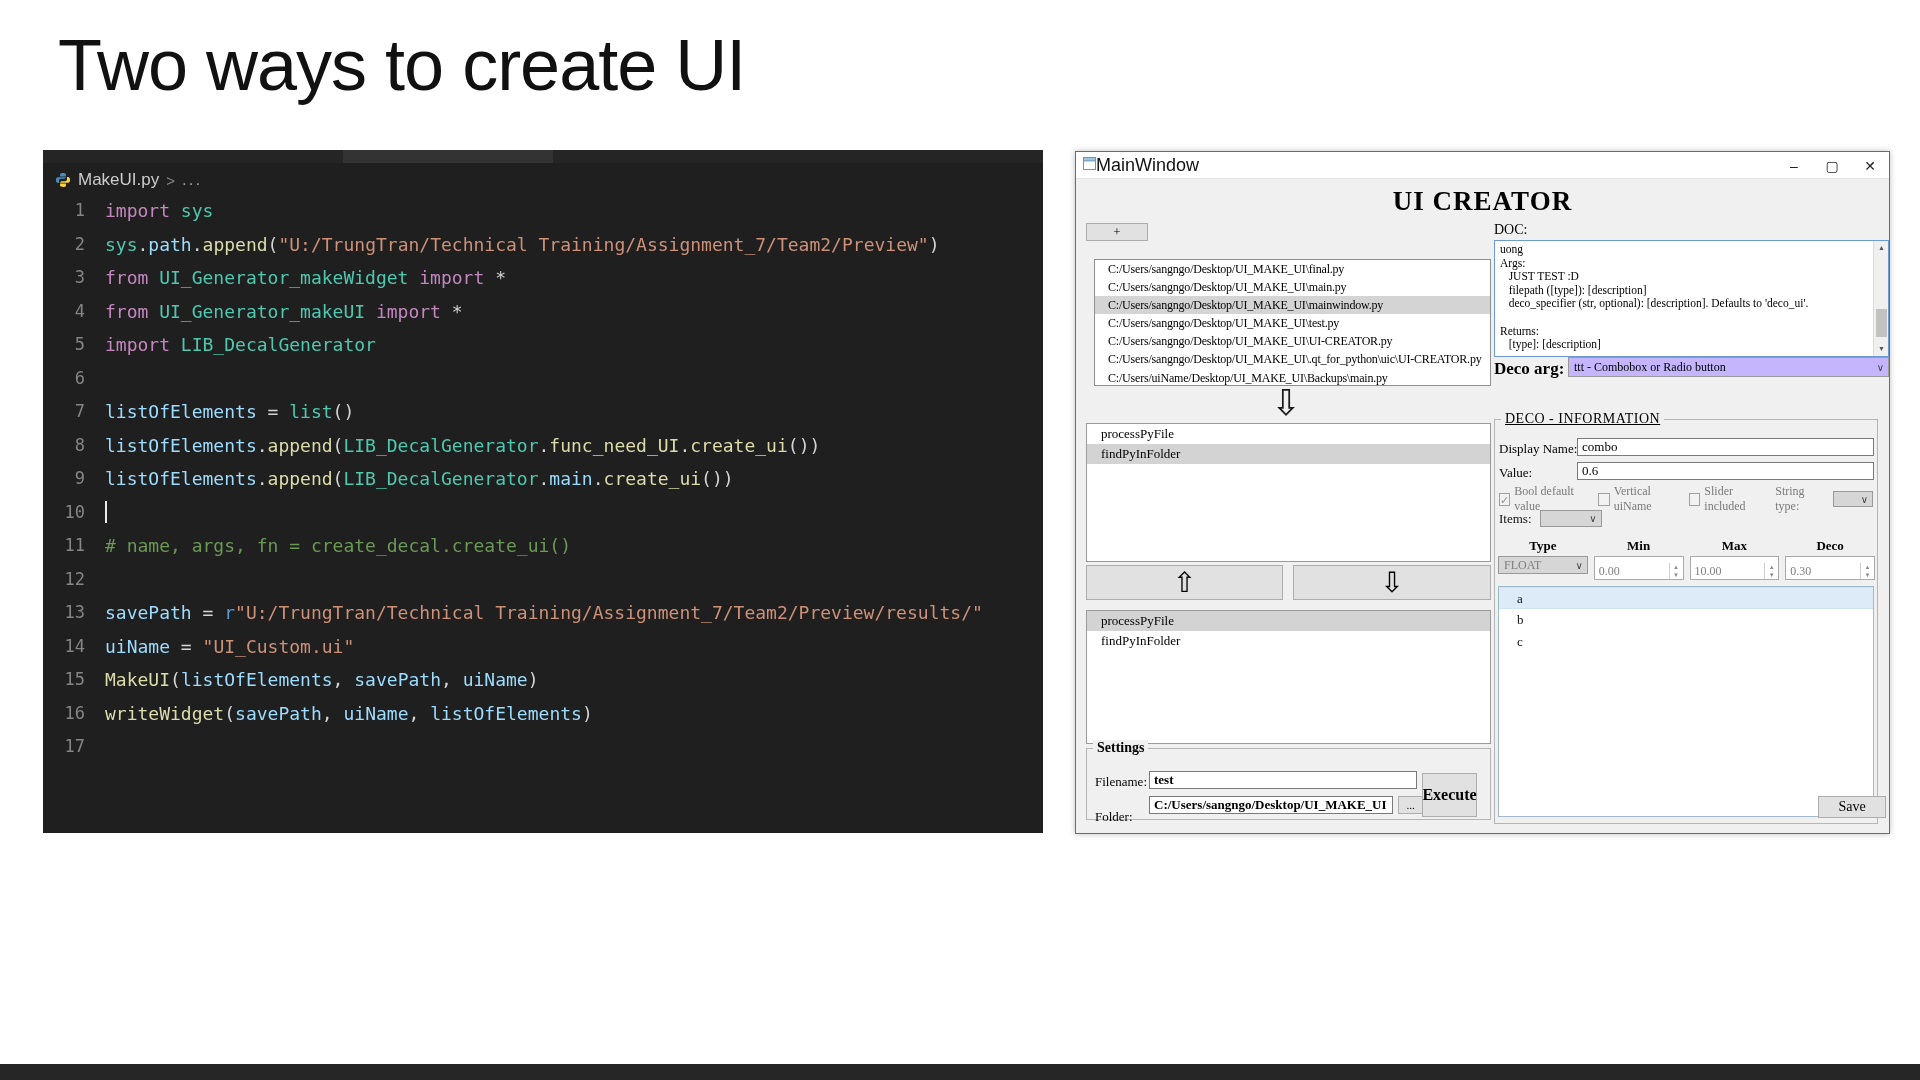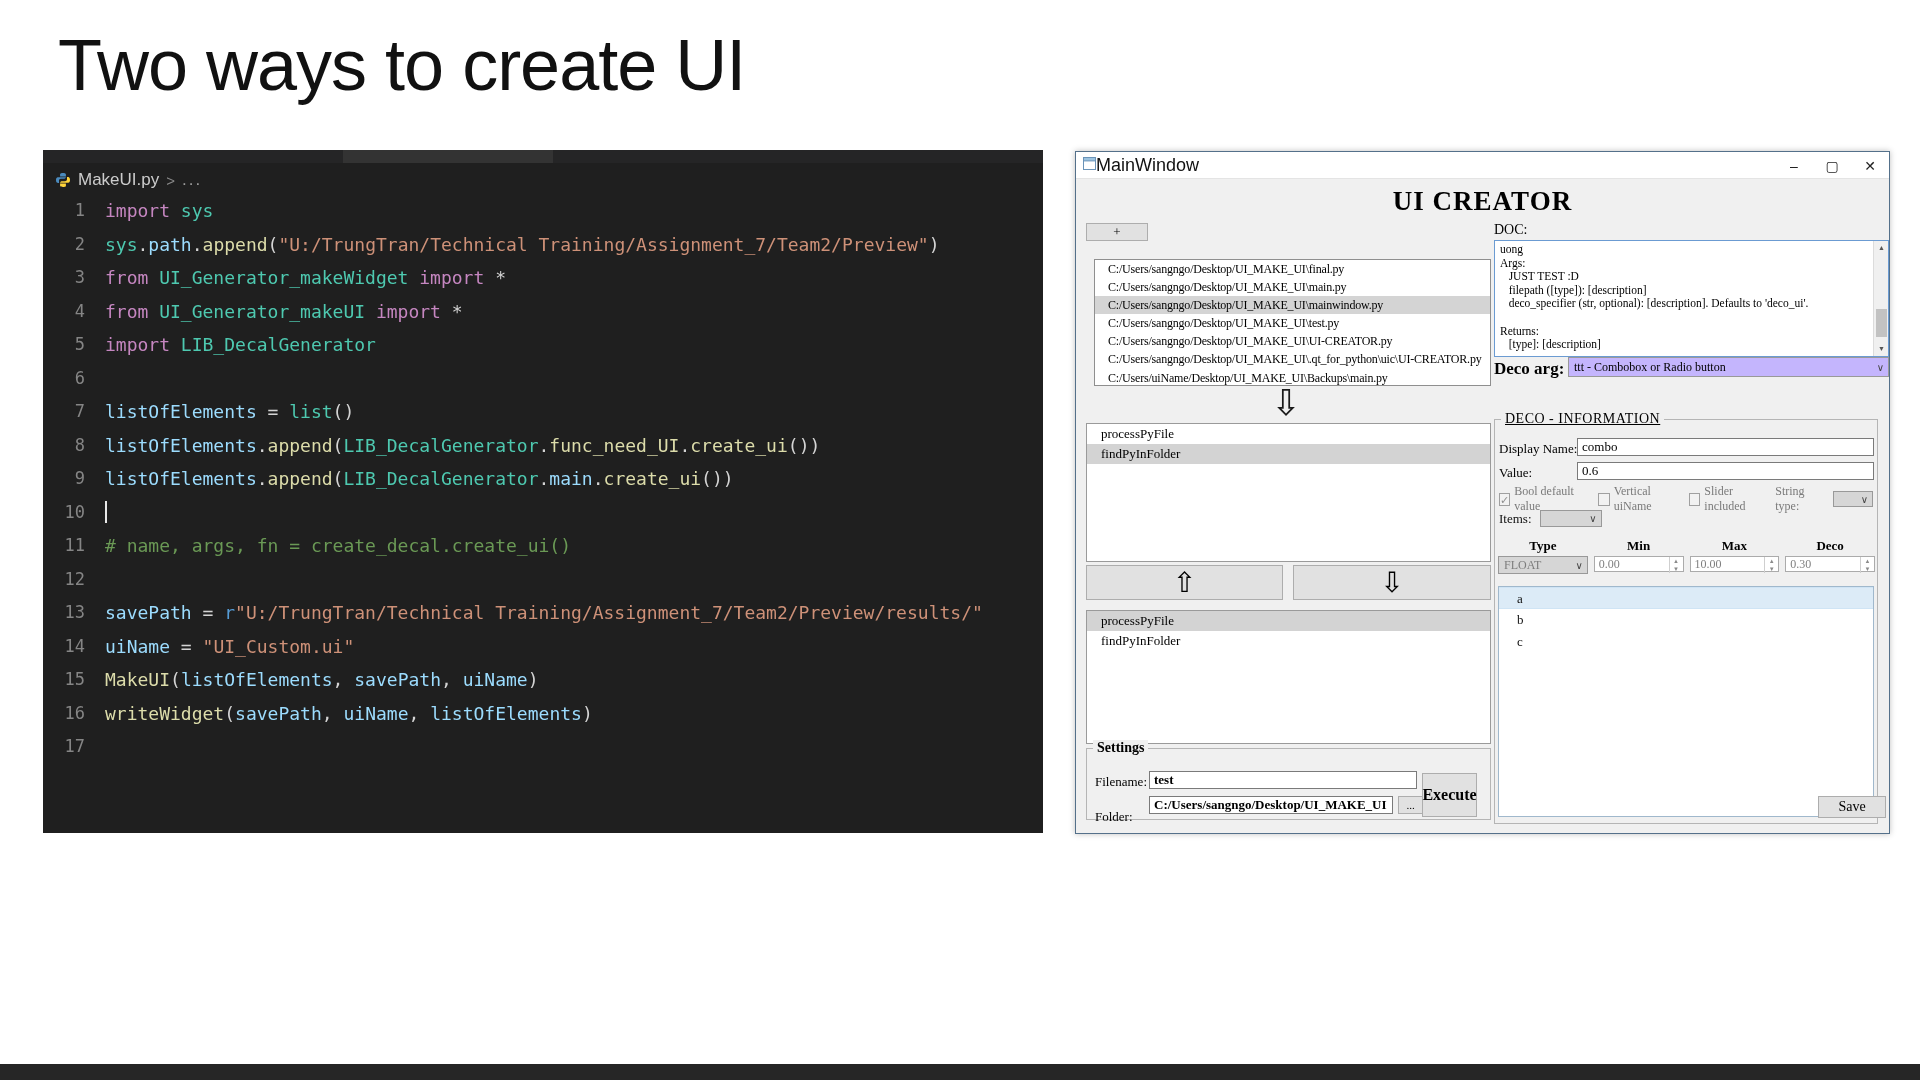--- a/index.html
+++ b/index.html
@@ -108,21 +108,21 @@
     font-size:11px; line-height:12px; text-align:center; color:#8e8e8e; }
   .mini-combo { width:46px; height:16px; }
 
   .items-row { position:absolute; left:4px; top:90px; display:flex; align-items:center; gap:8px; font-size:13px; }
   .items-combo { width:62px; height:17px; }
 
   .col-heads { position:absolute; left:3px; top:118px; width:377px; display:flex; gap:6px; }
   .col-heads span { flex:1; text-align:center; font-size:13px; font-weight:bold; }
   .spin-row { position:absolute; left:3px; top:136px; width:377px; display:flex; gap:6px; }
   .spin-cell { flex:1; height:18px; position:relative; }
-  .spin { border:1px solid #ababab; background:#fff; height:16px; display:flex; align-items:flex-start; }
+  .spin { border:1px solid #ababab; background:#fff; height:24px; display:flex; align-items:flex-end; }
   .spin .v { flex:1; padding-left:4px; font-size:12px; color:#7f7f7f; }
   .spin .btns { width:14px; height:16px; display:flex; flex-direction:column; border-left:1px solid #cfcfcf; }
   .spin .btns i { flex:1; font-style:normal; font-size:6px; line-height:8px; text-align:center; color:#8a8a8a; }
 
   .opt-list { position:absolute; left:3px; top:166px; width:376px; height:231px;
     background:#fff; border:1px solid #a0b8cc; }
   .opt-row { height:22px; line-height:22px; padding-left:18px; font-size:13px; color:#111; }
   .opt-row.sel { background:#dcebf7; border-top:1px solid #cfe4f5; border-bottom:1px solid #cfe4f5; }
 
   .save-btn { position:absolute; left:742px; top:644px; width:68px; height:22px; font-size:14px; }

